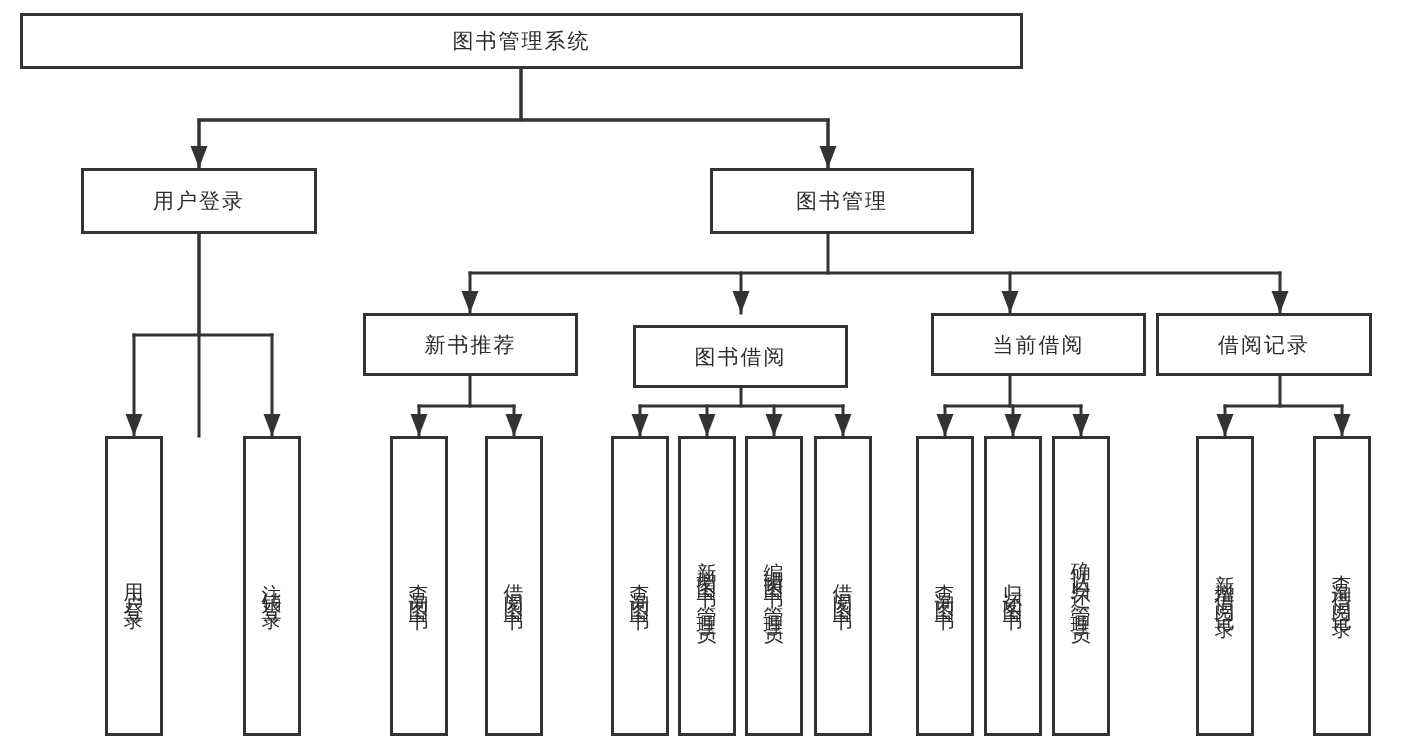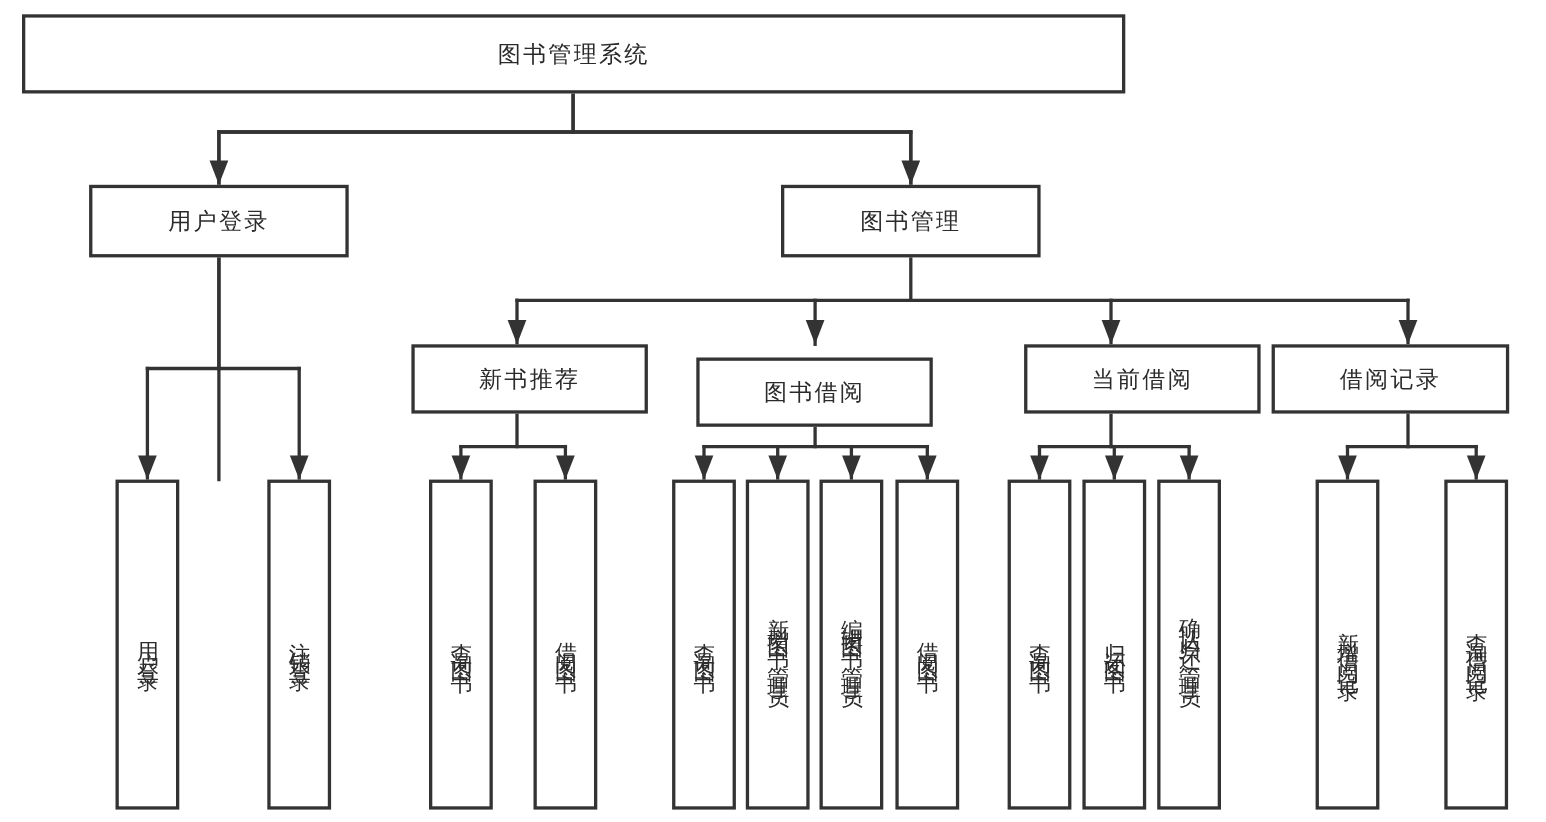--- a/index.html
+++ b/index.html
@@ -124,32 +124,32 @@
       <polygon points="765.5,414 782.5,414 774,436"></polygon>
       <polygon points="834.5,414 851.5,414 843,436"></polygon>
       <polygon points="936.5,414 953.5,414 945,436"></polygon>
       <polygon points="1004.5,414 1021.5,414 1013,436"></polygon>
       <polygon points="1072.5,414 1089.5,414 1081,436"></polygon>
       <polygon points="1216.5,414 1233.5,414 1225,436"></polygon>
       <polygon points="1333.5,414 1350.5,414 1342,436"></polygon>
     </g>
   </svg>
 
-  <div class="node hbox" style="left:20px; top:13px; width:1003px; height:72px;align-items:center;">
+  <div class="node hbox" style="left:20px; top:13px; width:1003px; height:56px;align-items:center;">
     <span>图书管理系统</span>
   </div>
 
   <div class="node hbox" style="left:81px; top:168px; width:236px; height:66px;">
     <span>用户登录</span>
   </div>
-  <div class="node hbox" style="left:710px; top:168px; width:236px; height:66px;font-family:Liberation Serif, serif;">
+  <div class="node hbox" style="left:710px; top:168px; width:264px; height:66px;font-family:Liberation Serif, serif;">
     <span>图书管理</span>
   </div>
 
-  <div class="node hbox" style="left:374px; top:313px; width:215px; height:63px;">
+  <div class="node hbox" style="left:363px; top:313px; width:215px; height:63px;">
     <span>新书推荐</span>
   </div>
   <div class="node hbox" style="left:633px; top:313px; width:215px; height:63px;margin-top:12px;">
     <span>图书借阅</span>
   </div>
   <div class="node hbox" style="left:903px; top:313px; width:215px; height:63px;margin-left:28px;">
     <span>当前借阅</span>
   </div>
   <div class="node hbox" style="left:1156px; top:313px; width:216px; height:63px;">
     <span>借阅记录</span>

